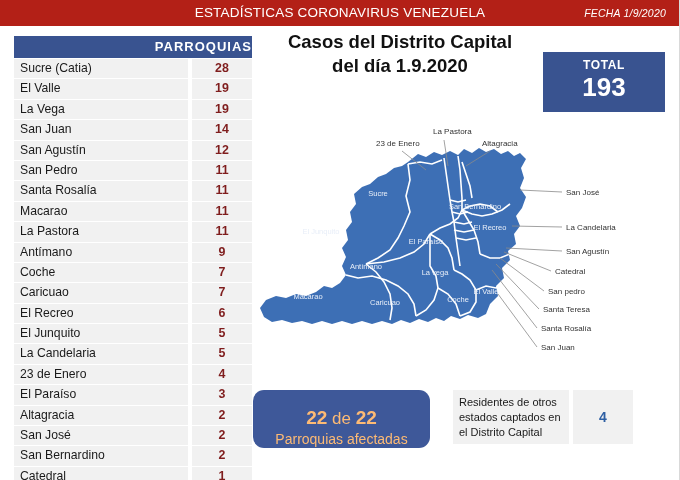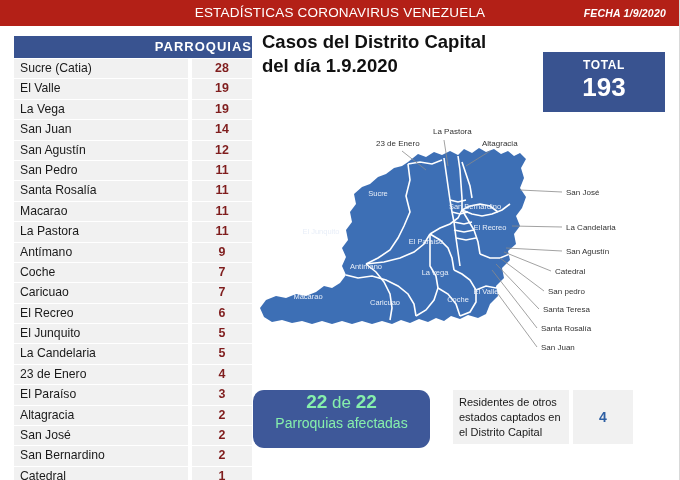--- a/index.html
+++ b/index.html
@@ -43,21 +43,21 @@
     font-size: 13.5px;
     letter-spacing: 0.2px;
     white-space: nowrap;
   }
   .banner-date {
     position: absolute;
     right: 14px; top: 0;
     line-height: 26px;
     font-size: 10.5px;
     font-style: italic;
-    font-weight: bold;
+    font-weight: normal;
     letter-spacing: 0.2px;
     white-space: nowrap;
   }
 
   
   .table {
     position: absolute;
     left: 14px;
     top: 36px;
     width: 238px;
@@ -101,20 +101,21 @@
     text-align: center;
     line-height: 19.4px;
   }
 
   
   .main-title {
     position: absolute;
     left: 262px;
     top: 30px;
     width: 276px;
+    text-align: center;
     font-size: 18.5px;
     font-weight: bold;
     color: #111111;
     line-height: 24px;
   }
 
   
   .total-box {
     position: absolute;
     left: 543px;
@@ -149,24 +150,24 @@
 
   
   .pill {
     position: absolute;
     left: 253px;
     top: 390px;
     width: 177px;
     height: 58px;
     background: #3e5899;
     border-radius: 11px;
-    color: #86efac;
+    color: #fdba74;
     text-align: center;
     box-sizing: border-box;
-    padding-top: 1px;
+    padding-top: 17px;
   }
   .pill-line1 { font-size: 17px; line-height: 21px; }
   .pill-line1 b { font-size: 19px; font-weight: bold; }
   .pill-line2 { font-size: 14px; line-height: 20px; }
 
   
   .res-wrap {
     position: absolute;
     left: 453px;
     top: 390px;

